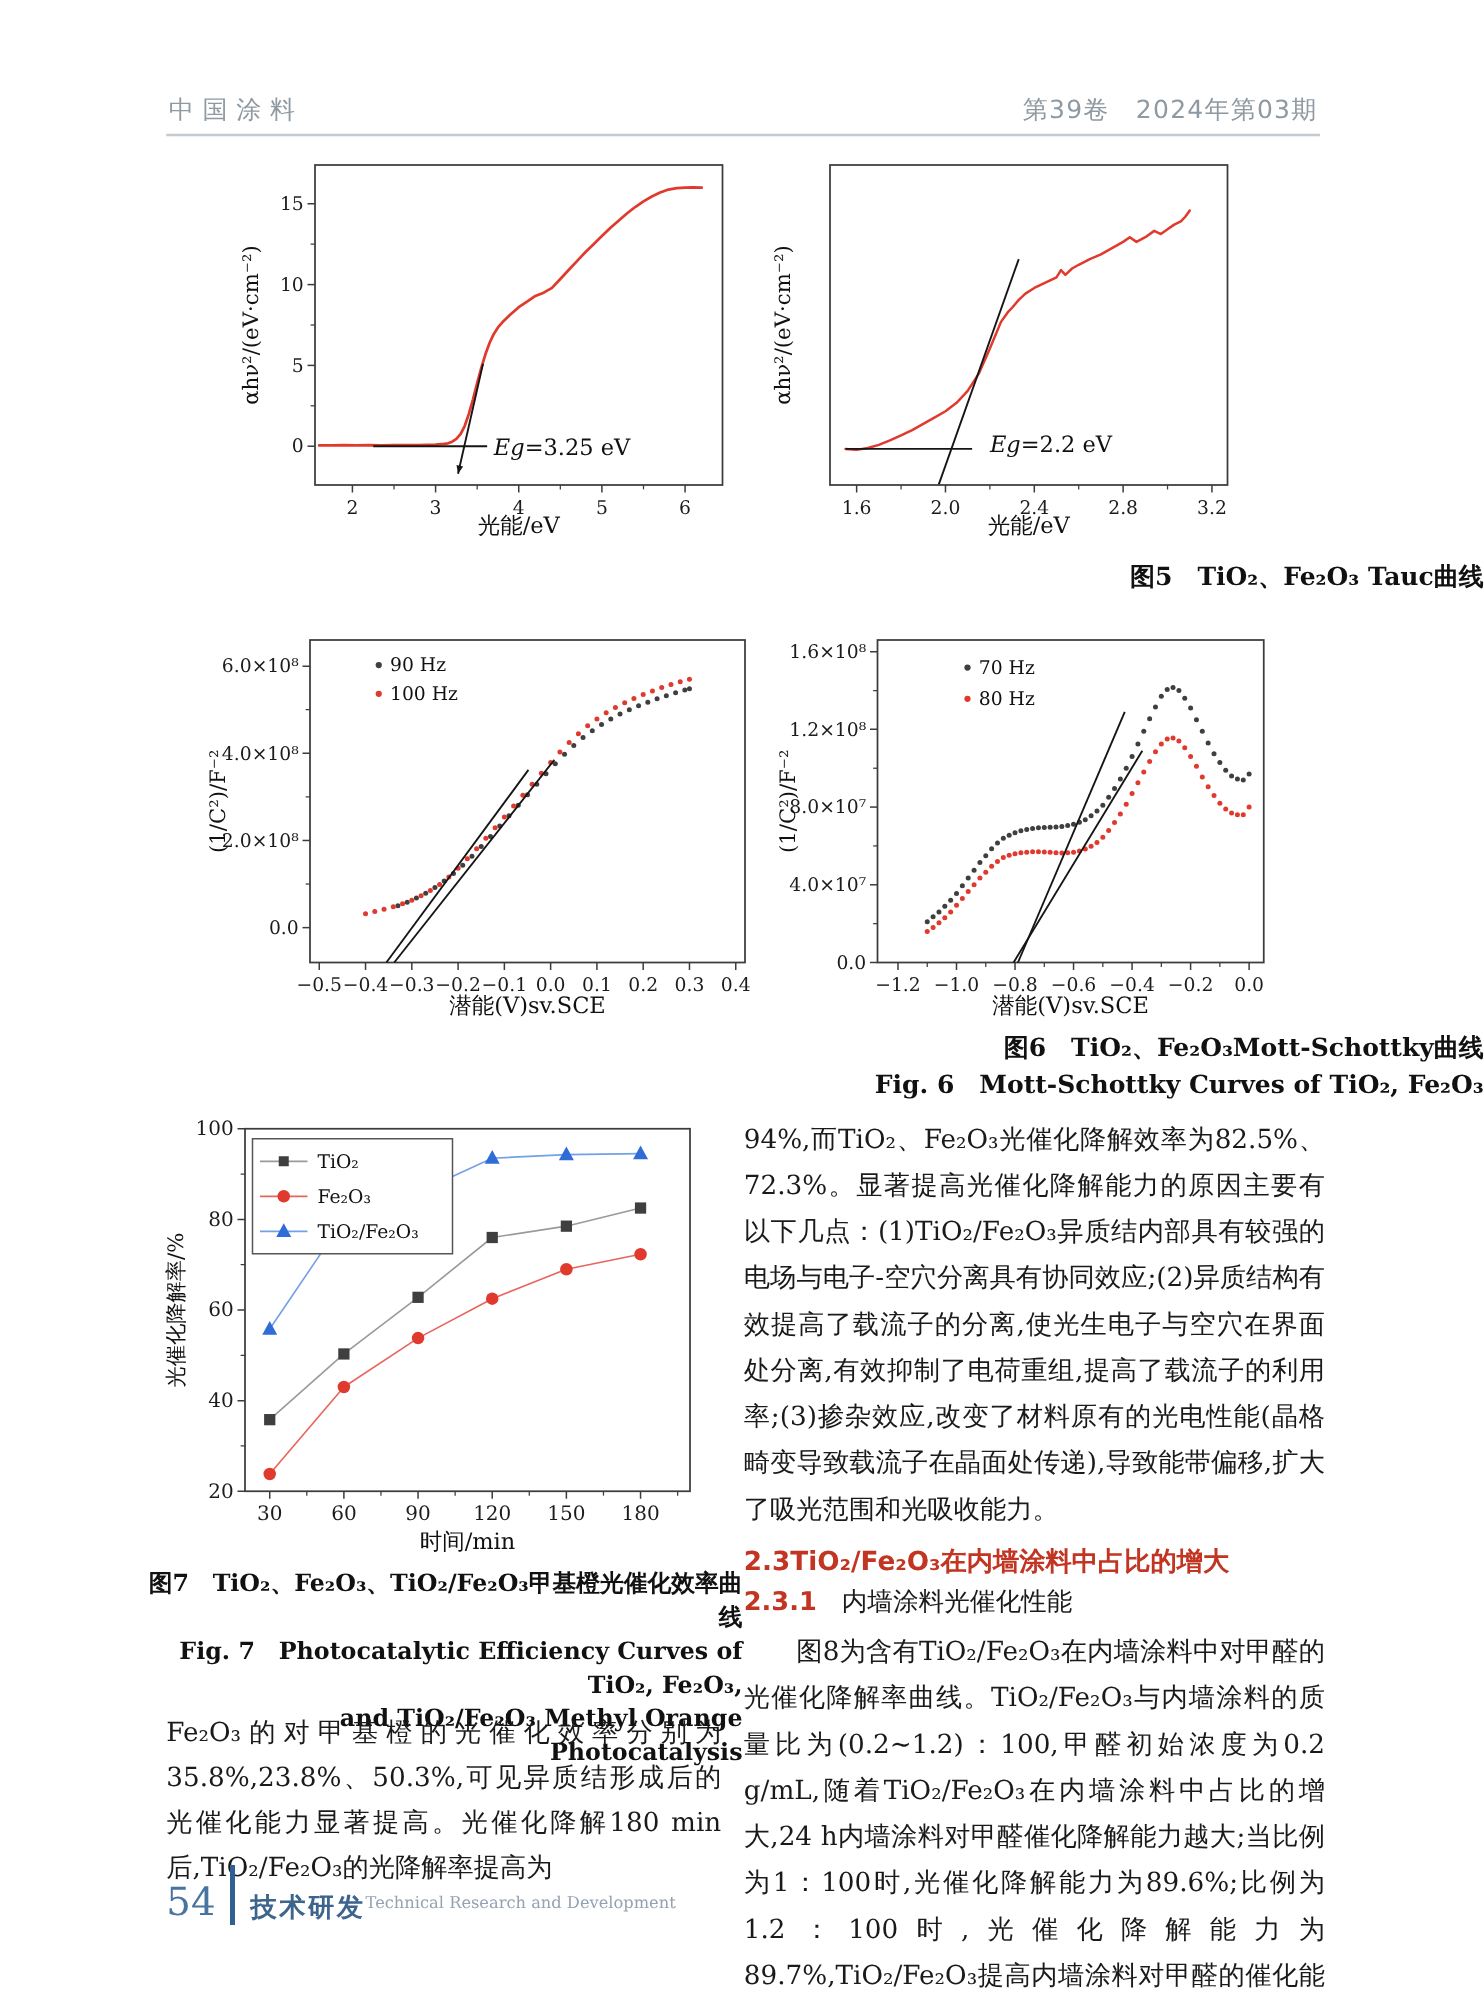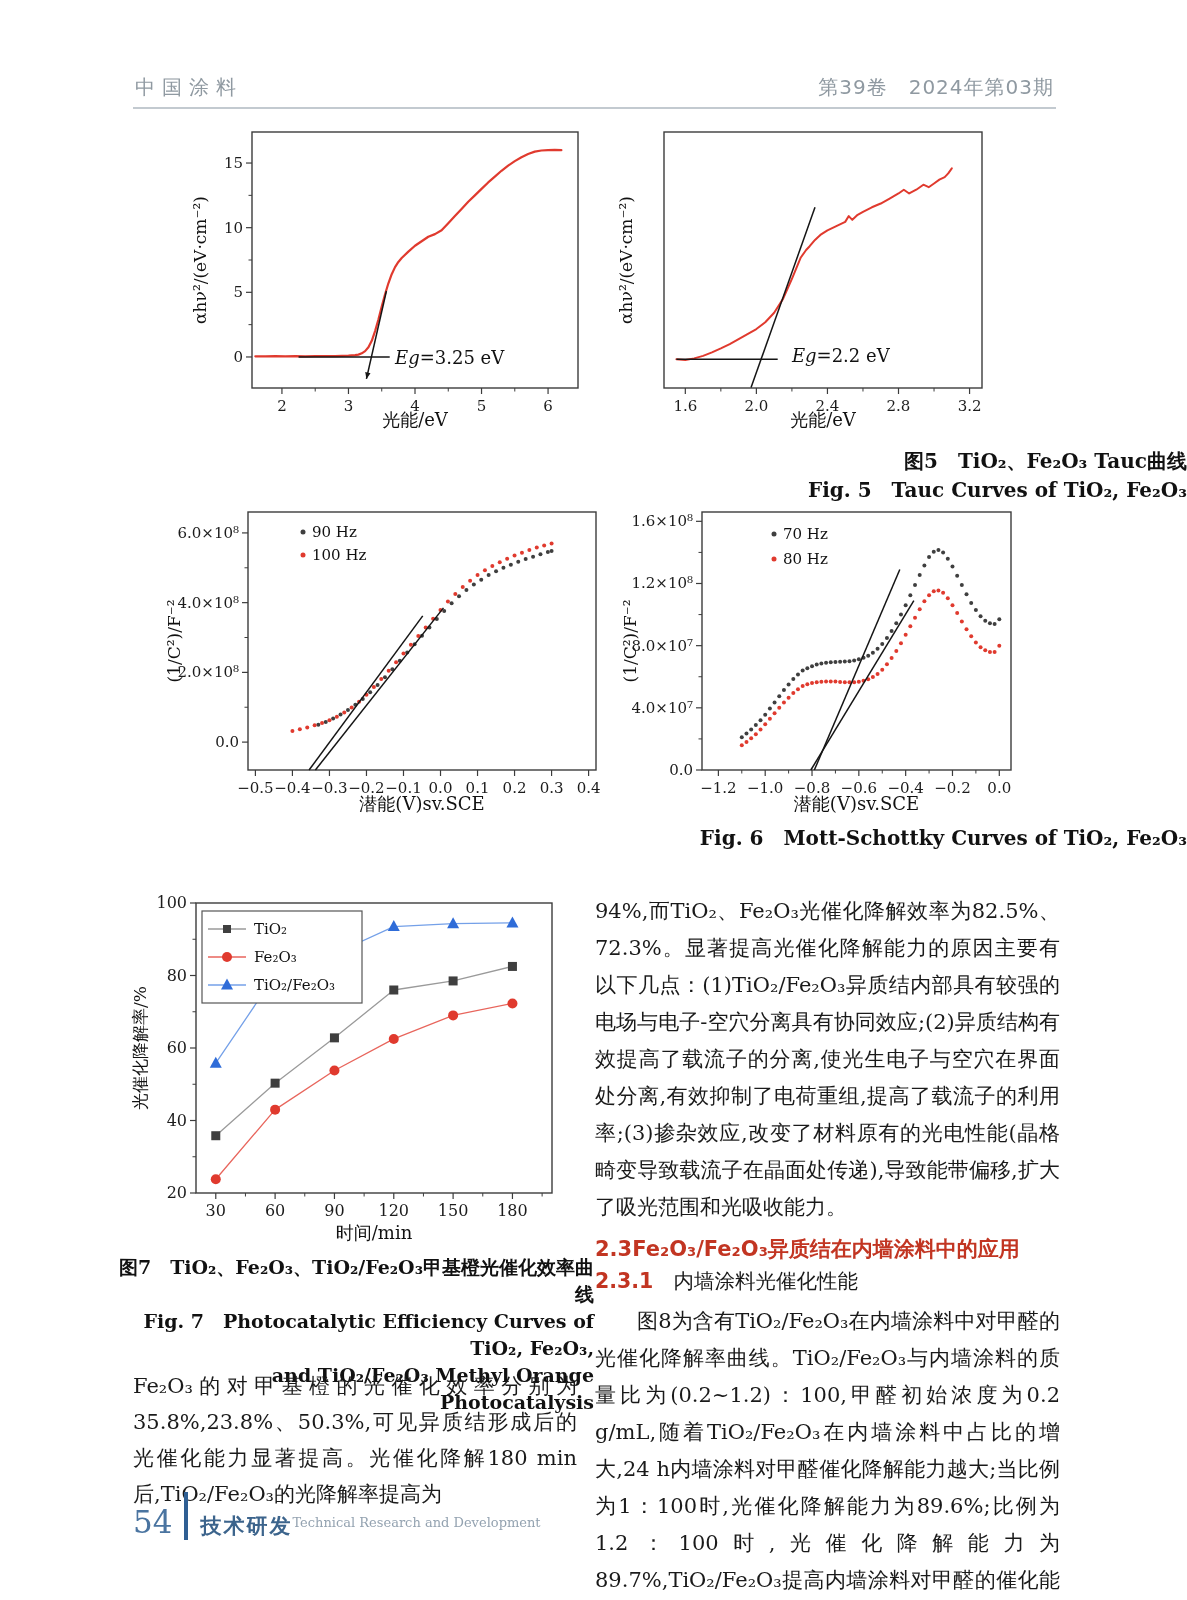--- a/index.html
+++ b/index.html
@@ -109,21 +109,20 @@
         <text x="205" y="304" text-anchor="middle" font-size="18" fill="#111">光能/eV</text>
         <text text-anchor="middle" font-size="17" fill="#111" transform="translate(14,138) rotate(-90)">αhν²/(eV·cm⁻²)</text>
         <polyline points="58.43575418994415,237.13725490196077 67.31843575418996,237.89019607843136 76.20111731843573,236.3843137254902 85.08379888268155,233.87450980392157 93.96648044692738,230.3607843137255 102.84916201117319,226.34509803921569 111.73184357541902,222.07843137254903 120.61452513966479,217.05882352941177 129.49720670391062,212.0392156862745 138.37988826815644,207.01960784313727 147.2625698324022,200.24313725490197 156.14525139664806,190.70588235294116 165.02793296089385,176.90196078431373 173.9106145251397,156.8235294117647 182.79329608938548,135.49019607843138 188.12290502793294,127.96078431372547 191.67597765363126,124.19607843137257 197.0055865921788,117.921568627451 202.33519553072622,112.90196078431373 209.44134078212286,108.38431372549019 218.32402234636876,104.11764705882354 227.20670391061452,99.85098039215686 230.75977653631287,94.078431372549 234.3128491620112,97.84313725490196 239.64245810055863,92.82352941176472 244.97206703910615,89.81176470588235 253.85474860335194,85.29411764705884 262.7374301675978,81.52941176470588 271.62011173184356,76.50980392156862 280.50279329608935,71.49019607843138 285.8324022346369,67.72549019607843 291.16201117318434,71.49019607843138 298.268156424581,67.72549019607843 305.3743016759776,62.70588235294116 310.70391061452517,65.2156862745098 316.0335195530726,61.45098039215688 321.3631284916201,57.68627450980392 326.6927374301676,55.176470588235304 330.24581005586595,51.41176470588235 333.79888268156424,46.39215686274511" fill="none" stroke="#e03a2e" stroke-width="2" stroke-linejoin="round" stroke-linecap="round"></polyline>
         <line x1="58.43575418994415" y1="237.13725490196077" x2="159.69832402234638" y2="237.13725490196077" stroke="#151515" stroke-width="1.5"></line>
         <line x1="133.05027932960894" y1="265.4980392156863" x2="197.0055865921788" y2="85.29411764705884" stroke="#151515" stroke-width="1.5"></line>
         <text x="173.9106145251397" y="239.64705882352942" font-size="18" fill="#111" text-anchor="start"><tspan font-style="italic">Eg</tspan><tspan>=2.2 eV</tspan></text>
       </svg>
   </div>
   <div class="cap" id="cap5">
     <span class="l">图5　TiO₂、Fe₂O₃ Tauc曲线</span>
-    <span class="l">Fig. 5　Tauc Curves of TiO₂, Fe₂O₃</span>
   </div>
 
   <div class="figrow" id="fig6row">
     <svg width="450" height="316" viewBox="0 0 450 316">
         <rect x="86" y="10" width="348" height="258" fill="none" stroke="#3c3c3c" stroke-width="1.4"></rect>
         <line x1="93.40425531914894" y1="268" x2="93.40425531914894" y2="274" stroke="#3c3c3c" stroke-width="1.2"></line>
         <text x="93.40425531914894" y="291" text-anchor="middle" font-size="15" fill="#1c1c1c">−0.5</text>
         <line x1="130.4255319148936" y1="268" x2="130.4255319148936" y2="274" stroke="#3c3c3c" stroke-width="1.2"></line>
         <text x="130.4255319148936" y="291" text-anchor="middle" font-size="15" fill="#1c1c1c">−0.4</text>
         <line x1="167.4468085106383" y1="268" x2="167.4468085106383" y2="274" stroke="#3c3c3c" stroke-width="1.2"></line>
@@ -383,20 +382,21 @@
         <circle cx="379.2954545454545" cy="143.66265060240966" r="2" fill="#e03a2e"></circle>
         <line x1="194.36363636363635" y1="268" x2="279.8068181818182" y2="67.50602409638554" stroke="#151515" stroke-width="1.5"></line>
         <line x1="190.85227272727272" y1="268" x2="293.85227272727275" y2="98.59036144578315" stroke="#151515" stroke-width="1.5"></line>
         <circle cx="154" cy="32" r="2.5" fill="#3f3f3f"></circle>
         <text x="163" y="37" font-size="15" fill="#111">70 Hz</text>
         <circle cx="154" cy="57" r="2.5" fill="#e03a2e"></circle>
         <text x="163" y="62" font-size="15" fill="#111">80 Hz</text>
       </svg>
   </div>
   <div class="cap" id="cap6">
+    <span class="l">图6　TiO₂、Fe₂O₃Mott-Schottky曲线</span>
     <span class="l">Fig. 6　Mott-Schottky Curves of TiO₂, Fe₂O₃</span>
   </div>
 
   <svg id="fig7svg" width="442" height="356" viewBox="0 0 442 356">
       <rect x="66" y="12" width="356" height="290" fill="none" stroke="#3c3c3c" stroke-width="1.4"></rect>
       <line x1="85.77777777777777" y1="302" x2="85.77777777777777" y2="308" stroke="#3c3c3c" stroke-width="1.2"></line>
       <text x="85.77777777777777" y="325" text-anchor="middle" font-size="16" fill="#1c1c1c">30</text>
       <line x1="145.1111111111111" y1="302" x2="145.1111111111111" y2="308" stroke="#3c3c3c" stroke-width="1.2"></line>
       <text x="145.1111111111111" y="325" text-anchor="middle" font-size="16" fill="#1c1c1c">60</text>
       <line x1="204.44444444444446" y1="302" x2="204.44444444444446" y2="308" stroke="#3c3c3c" stroke-width="1.2"></line>
@@ -464,21 +464,21 @@
   <div id="cap7">
     <span class="l" style="display:block">图7　TiO₂、Fe₂O₃、TiO₂/Fe₂O₃甲基橙光催化效率曲线</span>
     <span class="l" style="display:block">Fig. 7　Photocatalytic Efficiency Curves of TiO₂, Fe₂O₃,</span>
     <span class="l" style="display:block">and TiO₂/Fe₂O₃ Methyl Orange Photocatalysis</span>
   </div>
 
   <p class="leftpara">Fe₂O₃的对甲基橙的光催化效率分别为35.8%,23.8%、50.3%,可见异质结形成后的光催化能力显著提高。光催化降解180 min后,TiO₂/Fe₂O₃的光降解率提高为</p>
 
   <div class="rightcol">
     <p class="para">94%,而TiO₂、Fe₂O₃光催化降解效率为82.5%、72.3%。显著提高光催化降解能力的原因主要有以下几点：(1)TiO₂/Fe₂O₃异质结内部具有较强的电场与电子-空穴分离具有协同效应;(2)异质结构有效提高了载流子的分离,使光生电子与空穴在界面处分离,有效抑制了电荷重组,提高了载流子的利用率;(3)掺杂效应,改变了材料原有的光电性能(晶格畸变导致载流子在晶面处传递),导致能带偏移,扩大了吸光范围和光吸收能力。</p>
-    <p class="h23"><span class="num">2.3</span><span>Fe₂O₃/Fe₂O₃异质结在内墙涂料中的应用</span></p>
+    <p class="h23"><span class="num">2.3</span><span>TiO₂/Fe₂O₃在内墙涂料中占比的增大</span></p>
     <p class="h231"><span class="num">2.3.1</span><span>内墙涂料光催化性能</span></p>
     <p class="para indent">图8为含有TiO₂/Fe₂O₃在内墙涂料中对甲醛的光催化降解率曲线。TiO₂/Fe₂O₃与内墙涂料的质量比为(0.2~1.2)：100,甲醛初始浓度为0.2 g/mL,随着TiO₂/Fe₂O₃在内墙涂料中占比的增大,24 h内墙涂料对甲醛催化降解能力越大;当比例为1：100时,光催化降解能力为89.6%;比例为1.2：100时,光催化降解能力为89.7%,TiO₂/Fe₂O₃提高内墙涂料对甲醛的催化能力已不明显,因此选用1：100为最佳添加比例。</p>
   </div>
 
   <div class="ftr">
     <span class="pagenum">54</span>
     <span class="bar"></span>
     <span class="stack">
       <span class="cn">技术研发</span>
       <span class="en">Technical Research and Development</span>

